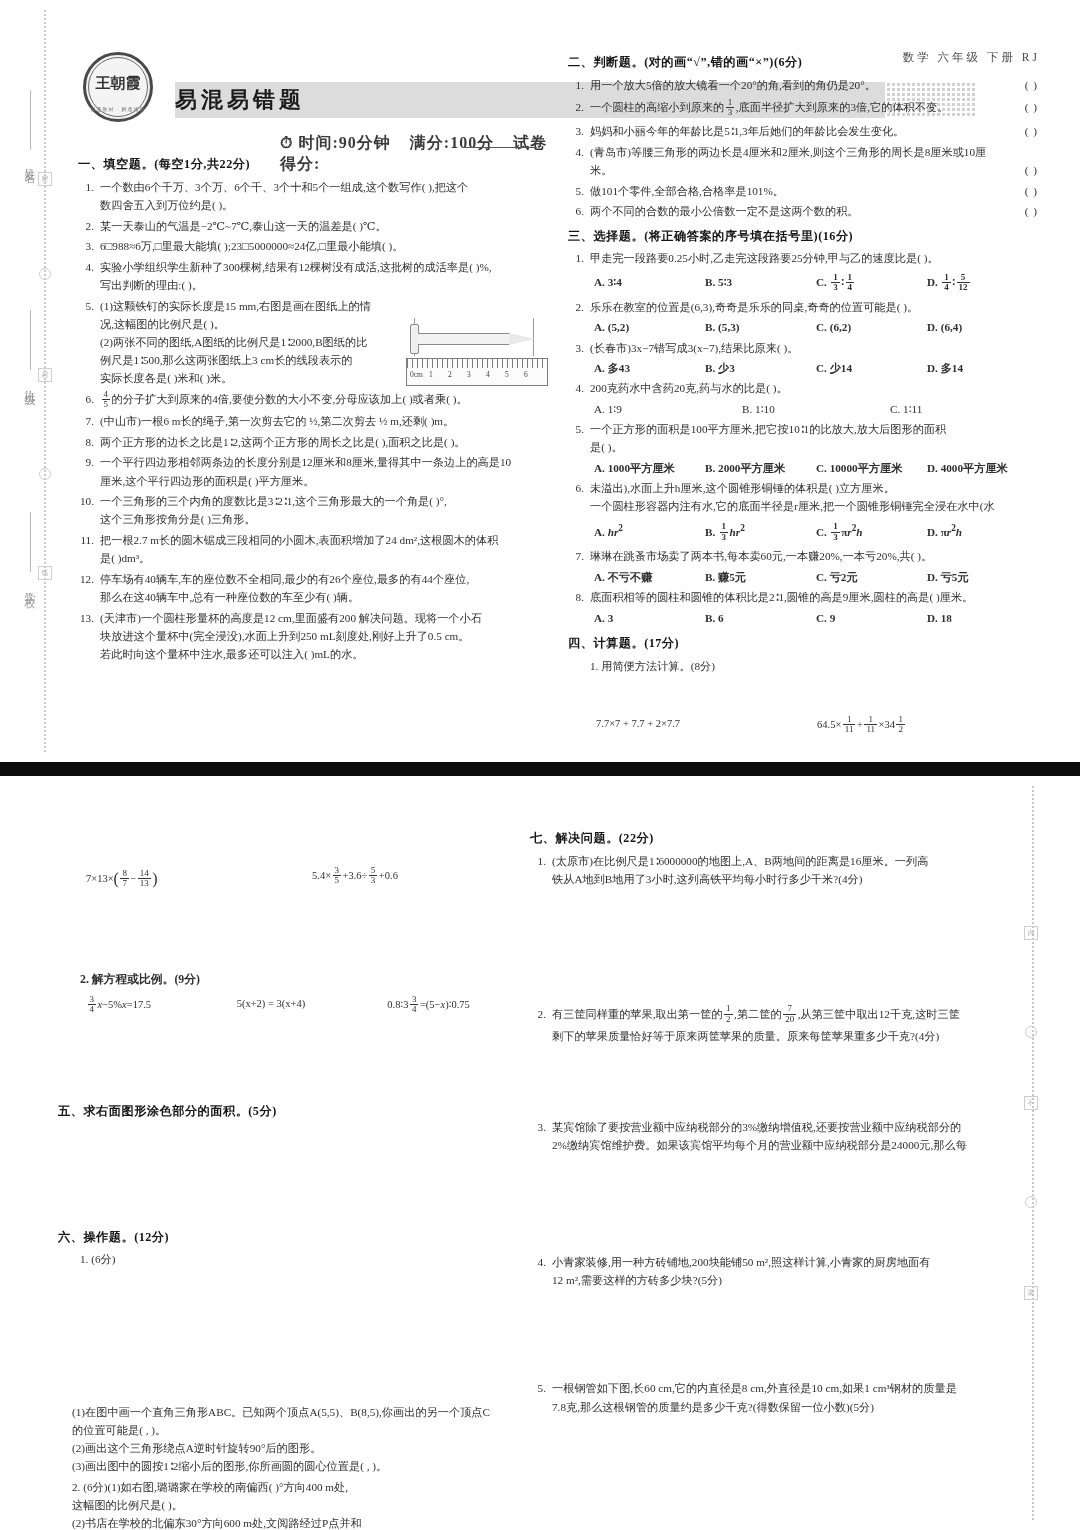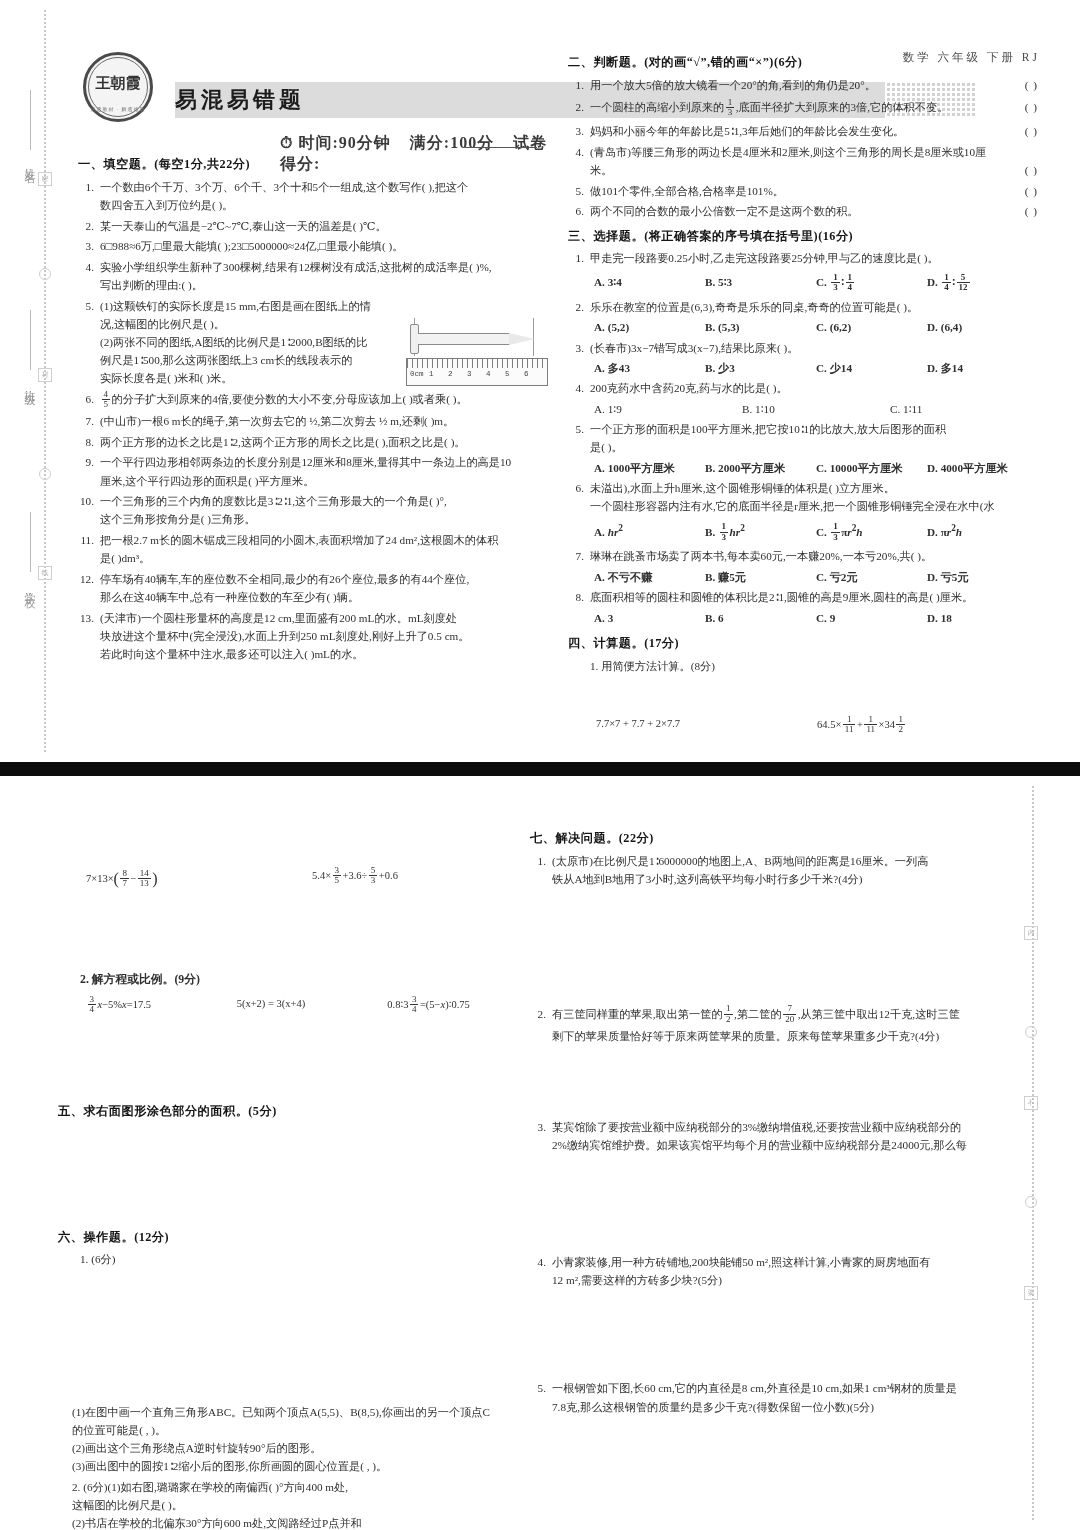--- a/index.html
+++ b/index.html
@@ -107,21 +107,21 @@
                         background:#f2f2f2; border-top:1px solid #8a8a8a;
                         border-bottom:1px solid #8a8a8a; }
   #nailfig .nail-tip { position:absolute; left:105px; top:17px; width:0; height:0;
                        border-top:6px solid transparent; border-bottom:6px solid transparent;
                        border-left:26px solid #e9e9e9; }
   #nailfig .vline1 { position:absolute; left:10px; top:2px; height:38px;
                      border-left:1px solid #9a9a9a; }
   #nailfig .vline2 { position:absolute; left:129px; top:2px; height:38px;
                      border-left:1px solid #9a9a9a; }
   #nailfig .ruler { position:absolute; left:2px; top:42px; width:142px; height:28px;
-                    border:1px solid #7d7d7d; background:#fbfbfb;font-family:Liberation Mono, monospace; }
+                    border:1px solid #7d7d7d; background:#fbfbfb; }
   #nailfig .ticks { position:absolute; left:0; top:0; width:100%; height:9px;
     background-image:repeating-linear-gradient(90deg,#7d7d7d 0 1px,transparent 1px 5px); }
   #nailfig .rnums { position:absolute; left:0; top:11px; width:100%;
                     display:flex; font-size:7.5px; color:#444; padding-left:3px; }
   #nailfig .rnums span { width:19px; }
 </style>
 </head>
 <body>
 
 <div class="page" id="page1">
@@ -232,21 +232,21 @@
       </div>
 
     <div class="q">
         <span class="num">12.</span>
       <span class="ind">停车场有40辆车,车的座位数不全相同,最少的有26个座位,最多的有44个座位,</span>
       <span class="ind">那么在这40辆车中,总有一种座位数的车至少有(      )辆。</span>
       </div>
 
     <div class="q">
         <span class="num">13.</span>
-      <span class="ind">(天津市)一个圆柱形量杯的高度是12 cm,里面盛有200 mL的水。mL刻度处</span>
+      <span class="ind">(天津市)一个圆柱形量杯的高度是12 cm,里面盛有200 解决问题。现将一个小石</span>
       <span class="ind">块放进这个量杯中(完全浸没),水面上升到250 mL刻度处,刚好上升了0.5 cm。</span>
       <span class="ind">若此时向这个量杯中注水,最多还可以注入(      )mL的水。</span>
       </div>
   </div>
 
   <div class="fig" id="nailfig">
     <div class="vline1"></div>
     <div class="vline2"></div>
     <div class="nail-head"></div>
     <div class="nail-body"></div>

